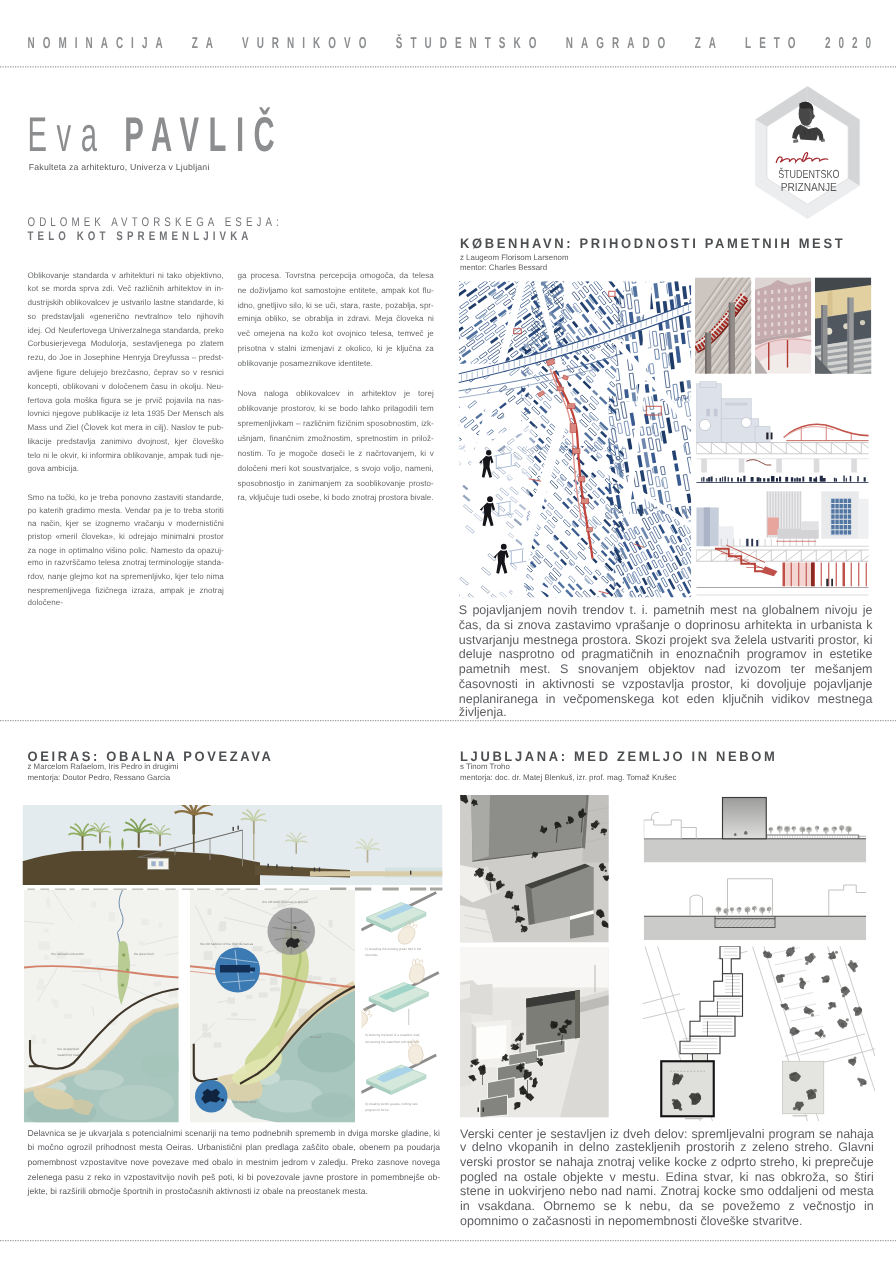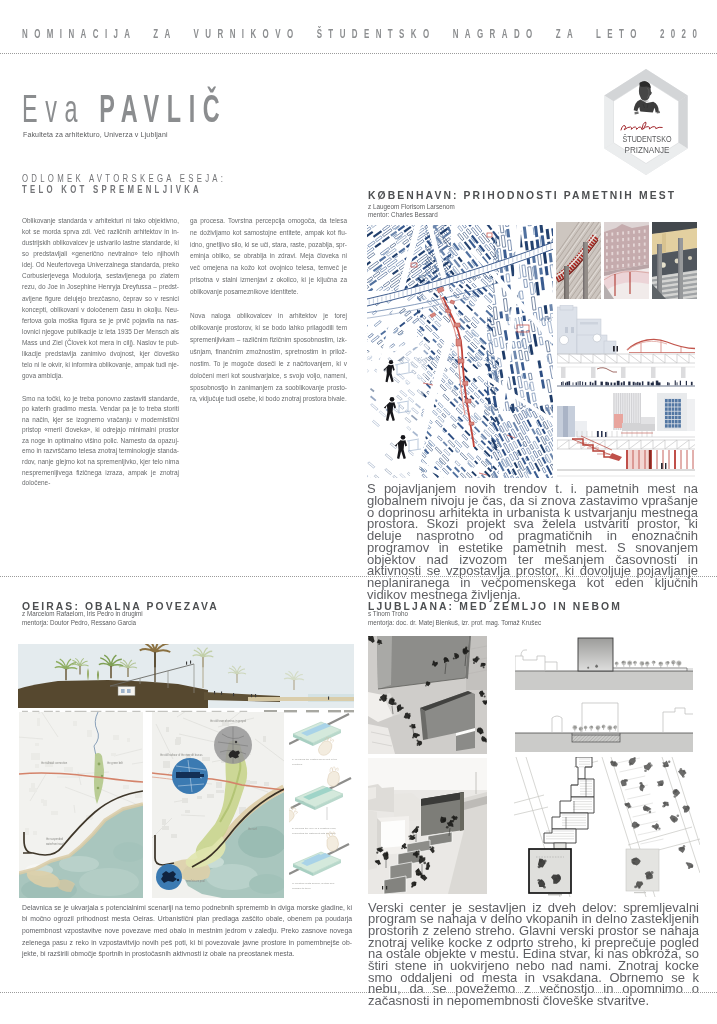--- a/index.html
+++ b/index.html
@@ -1,20 +1,20 @@
 <!DOCTYPE html>
 <html><head><meta charset="utf-8">
 <style>
 html,body{margin:0;padding:0;}
 body{width:717px;height:1024px;background:#ffffff;position:relative;overflow:hidden;
  font-family:"Liberation Sans",sans-serif;}
 .abs{position:absolute;}
 .dots{position:absolute;left:0;width:717px;height:0;border-top:1.6px dotted #9b9b9b;}
 .bodytxt{font-size:6.45px;line-height:11.92px;color:#686a6c;text-align:justify;}
-.para{font-size:13px;line-height:11.7px;color:#5e5f63;text-align:justify;}
+.para{font-size:10px;line-height:11.7px;color:#5e5f63;text-align:justify;}
 .sect-title{font-weight:bold;font-size:11px;letter-spacing:2.26px;color:#4d4f51;white-space:nowrap;transform:scaleX(0.94);transform-origin:left top;}
 .sect-sub{font-size:6.3px;color:#5c5d5f;line-height:8.8px;white-space:nowrap;}
 </style>
 </head><body>
 
 <div class="abs" style="left:22px;top:27.3px;font-weight:bold;font-size:12.6px;letter-spacing:10.2px;word-spacing:13.5px;color:#8c8e90;white-space:nowrap;transform:scaleX(0.63);transform-origin:left top;">NOMINACIJA ZA VURNIKOVO ŠTUDENTSKO NAGRADO ZA LETO 2020</div>
 
 <div class="dots" style="top:53px;"></div>
 
 <div class="abs" style="left:22px;top:88.5px;font-size:39px;color:#8b8d8f;white-space:nowrap;letter-spacing:12.7px;transform:scaleX(0.6);transform-origin:left top;line-height:1;">Eva <b>PAVLIČ</b></div>

